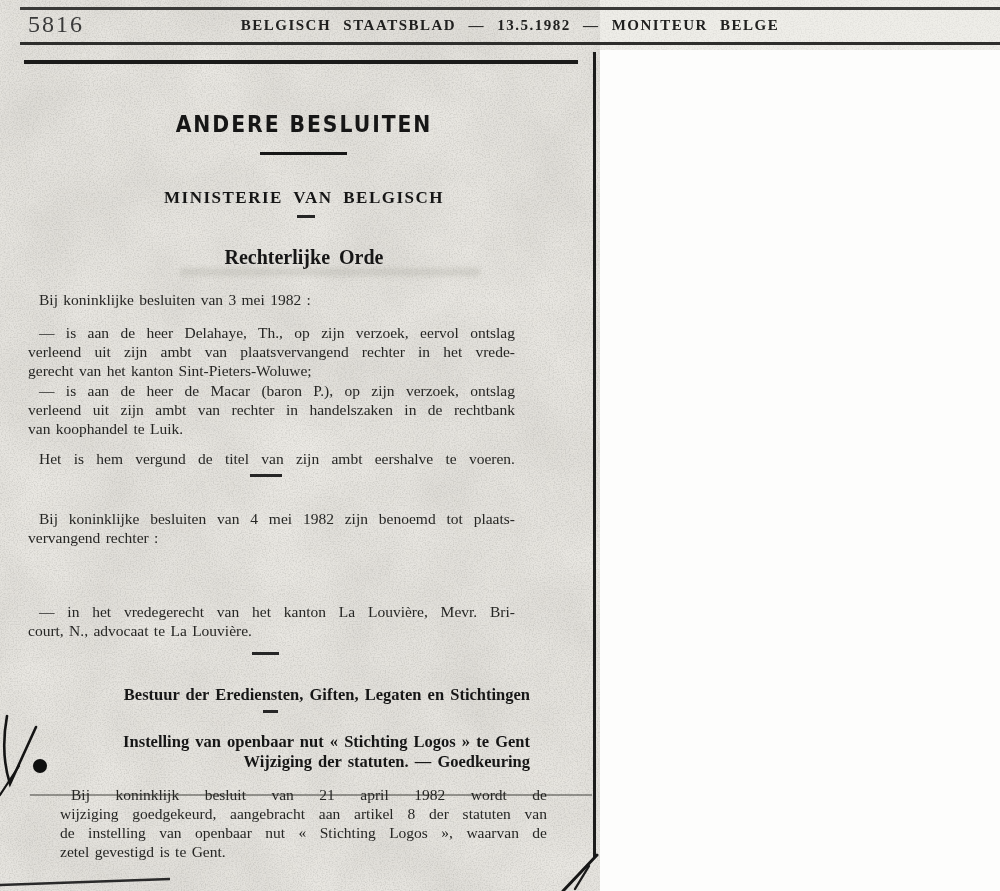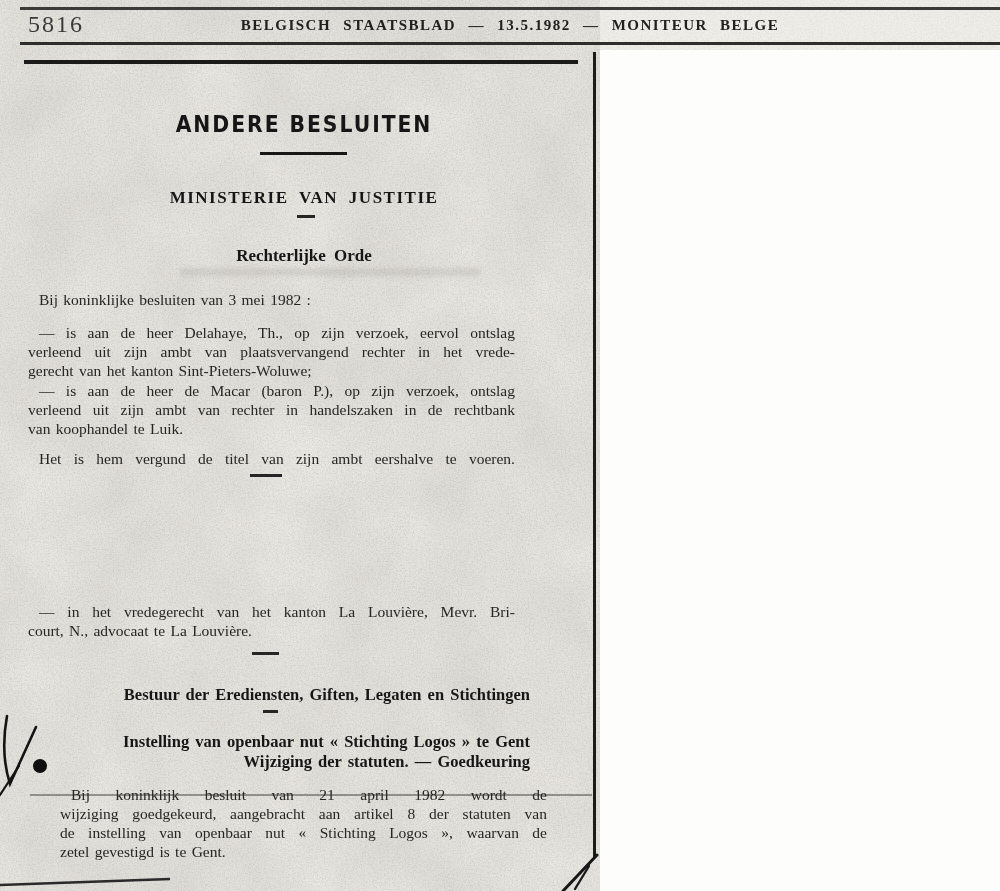--- a/index.html
+++ b/index.html
@@ -38,21 +38,21 @@
 
   .headA{position:absolute;left:28px;width:552px;text-align:center;color:#161616;}
   .headB{position:absolute;left:0;width:530px;text-align:right;color:#161616;}
   .section-title{
     top:112px;
     font-family:"DejaVu Sans", sans-serif;font-weight:bold;
     font-size:21px;letter-spacing:2px;
     transform:scale(0.97,1.08);
   }
   .ministry{top:188px;font-size:17px;font-weight:bold;letter-spacing:1.5px;word-spacing:5px;}
-  .subsection{top:246px;font-size:17px;font-weight:bold;word-spacing:4px;}
+  .subsection{top:246px;font-size:20px;font-weight:bold;word-spacing:4px;}
   .bestuur{top:685px;font-size:16.5px;font-weight:bold;word-spacing:2px;}
   .stichting{top:732px;font-size:16.5px;font-weight:bold;line-height:20px;word-spacing:2px;}
 
   .para{
     position:absolute;left:28px;width:487px;
     font-size:15.5px;line-height:19px;color:#262624;
     word-spacing:1.5px;
   }
   .para-goed{line-height:18.5px;margin-left:32px;}
   .line{min-height:19px;}
@@ -95,21 +95,21 @@
   <div class="rule rule-top"></div>
   <div class="page-number">5816</div>
   <div class="masthead">BELGISCH STAATSBLAD — 13.5.1982 — MONITEUR BELGE</div>
   <div class="rule rule-second"></div>
   <div class="rule rule-leftcol"></div>
   <div class="rule v-divider"></div>
 
   <div class="headA section-title">ANDERE BESLUITEN</div>
   <div class="rule title-rule"></div>
 
-  <div class="headA ministry">MINISTERIE VAN JUSTITIE</div>
+  <div class="headA ministry">MINISTERIE VAN BELGISCH</div>
   <div class="rule ministry-dash"></div>
 
   <div class="headA subsection">Rechterlijke Orde</div>
   <div class="smudge"></div>
 
   <div class="para" style="top:290px">
     <div class="line ind">Bij koninklijke besluiten van 3 mei 1982 :</div>
   </div>
 
   <div class="para" style="top:323px">
@@ -123,20 +123,24 @@
     <div class="line just">verleend uit zijn ambt van rechter in handelszaken in de rechtbank</div>
     <div class="line">van koophandel te Luik.</div>
   </div>
 
   <div class="para" style="top:449px">
     <div class="line just ind">Het is hem vergund de titel van zijn ambt eershalve te voeren.</div>
   </div>
 
   <div class="rule rule-eershalve"></div>
 
+  <div class="para" style="top:509px">
+    <div class="line just ind">Bij koninklijke besluiten van 4 mei 1982 zijn benoemd tot plaats-</div>
+    <div class="line">vervangend rechter :</div>
+  </div>
 
 
   <div class="para" style="top:602px">
     <div class="line just ind">— in het vredegerecht van het kanton La Louvière, Mevr. Bri-</div>
     <div class="line">court, N., advocaat te La Louvière.</div>
   </div>
 
   <div class="rule rule-louviere"></div>
 
   <div class="headB bestuur">Bestuur der Erediensten, Giften, Legaten en Stichtingen</div>

